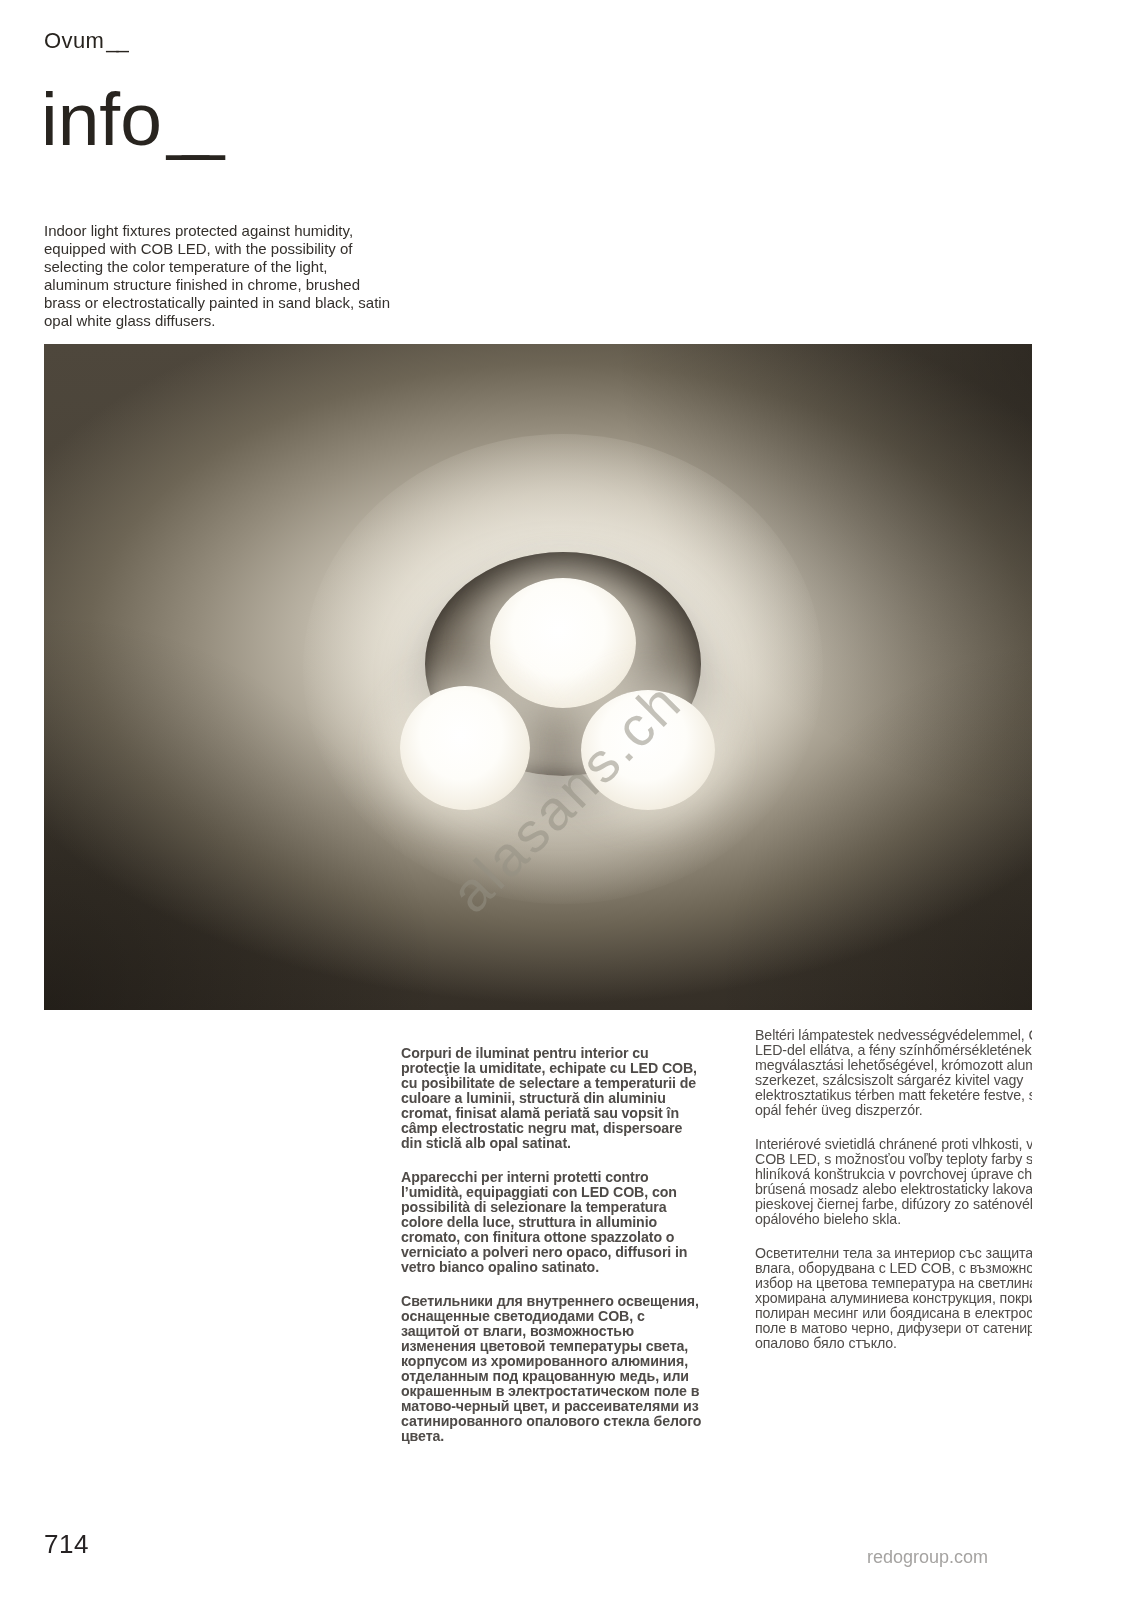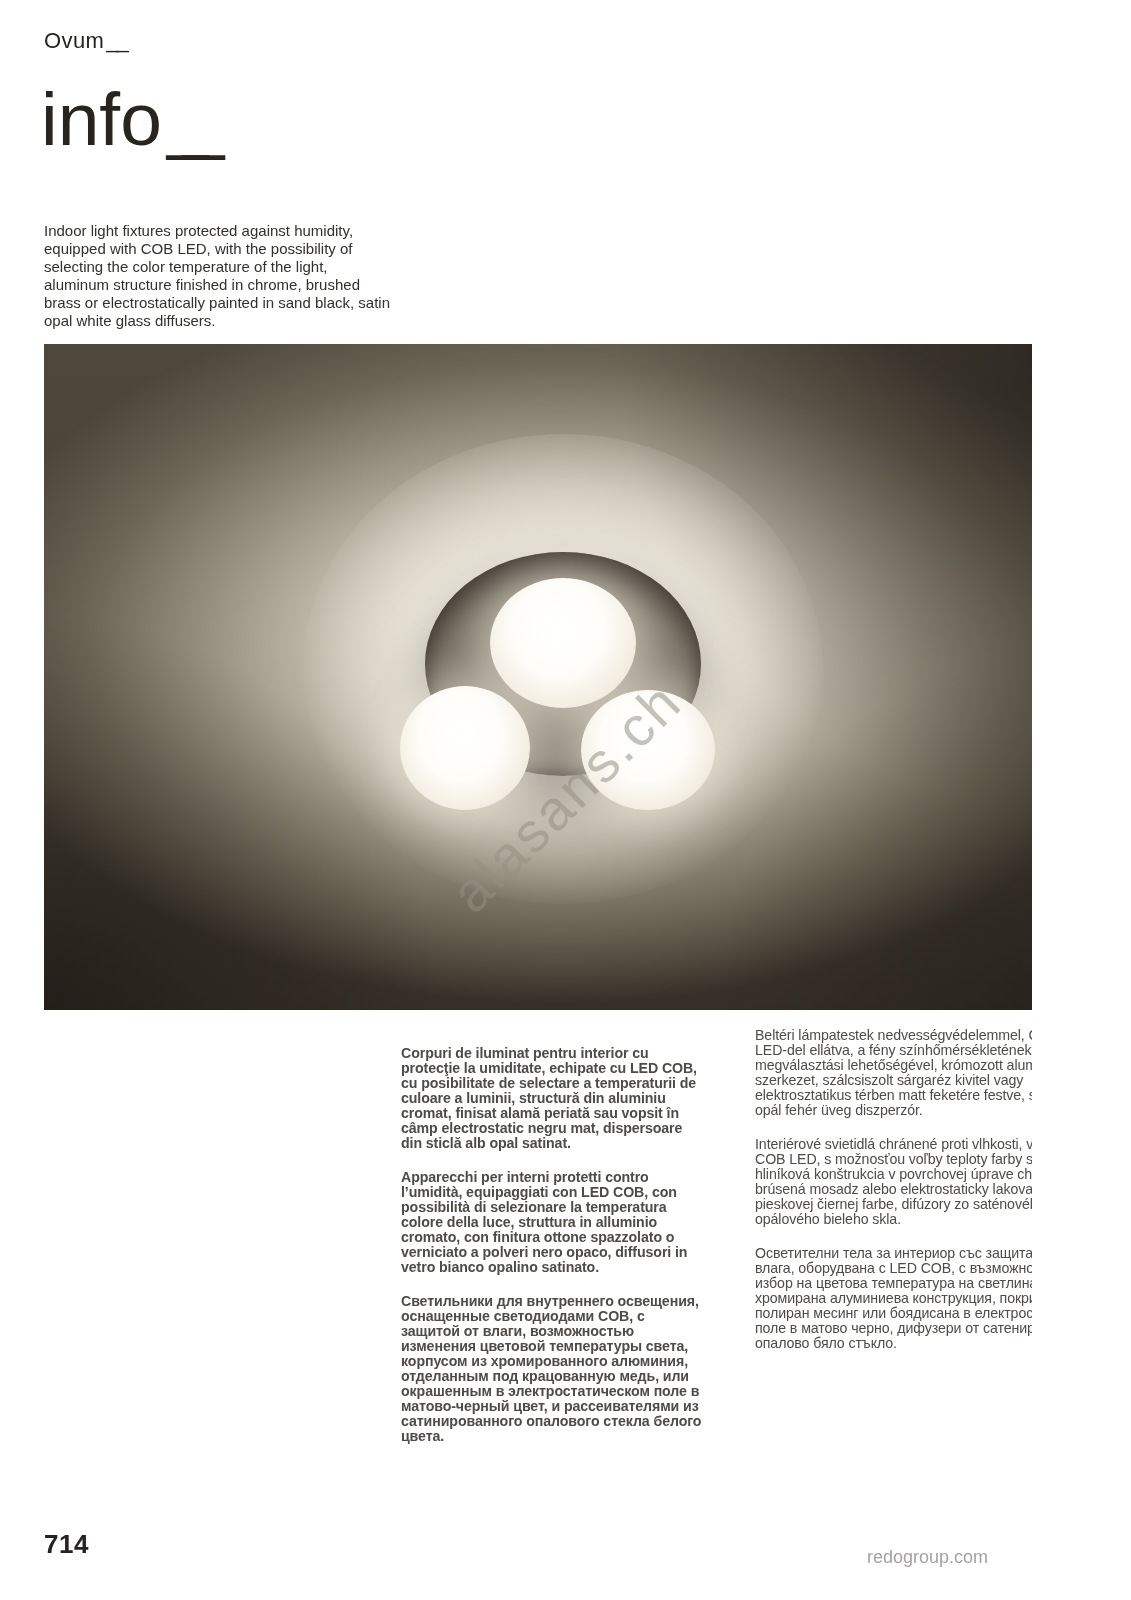--- a/index.html
+++ b/index.html
@@ -67,21 +67,21 @@
     font-size:56px; font-weight:400; letter-spacing:3px; white-space:nowrap;
     color:rgba(148,143,132,0.55);
   }
 
   
   .col p { margin:0 0 19px 0; font-size:14.2px; line-height:15px; color:#4f4b48; letter-spacing:-0.1px; }
   .col-left  { left:401px; top:1046px; width:306px;font-weight:bold; }
   .col-right { left:755px; top:1028px; width:332px; }
 
   
-  .page-number { left:44px; top:1529px; font-size:26px; font-weight:700; color:#262223; letter-spacing:0.5px; }
+  .page-number { left:44px; top:1529px; font-size:26px; font-weight:400; color:#262223; letter-spacing:0.5px; }
   .website { right:44px; top:1547px; font-size:18px; color:#a5a3a1; text-decoration:none; }
 </style>
 </head>
 <body>
 
 <div id="page">
 
   <div class="abs brand"><span>Ovum</span><span class="mark">__</span></div>
 
   <div class="abs title"><span>info</span><span class="mark">__</span></div>

